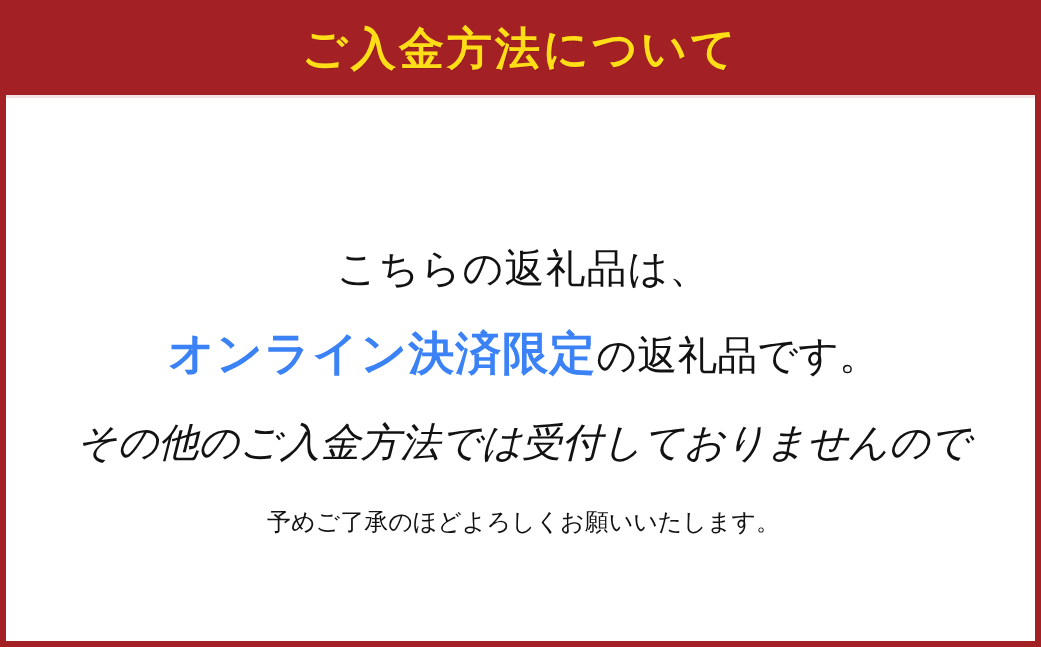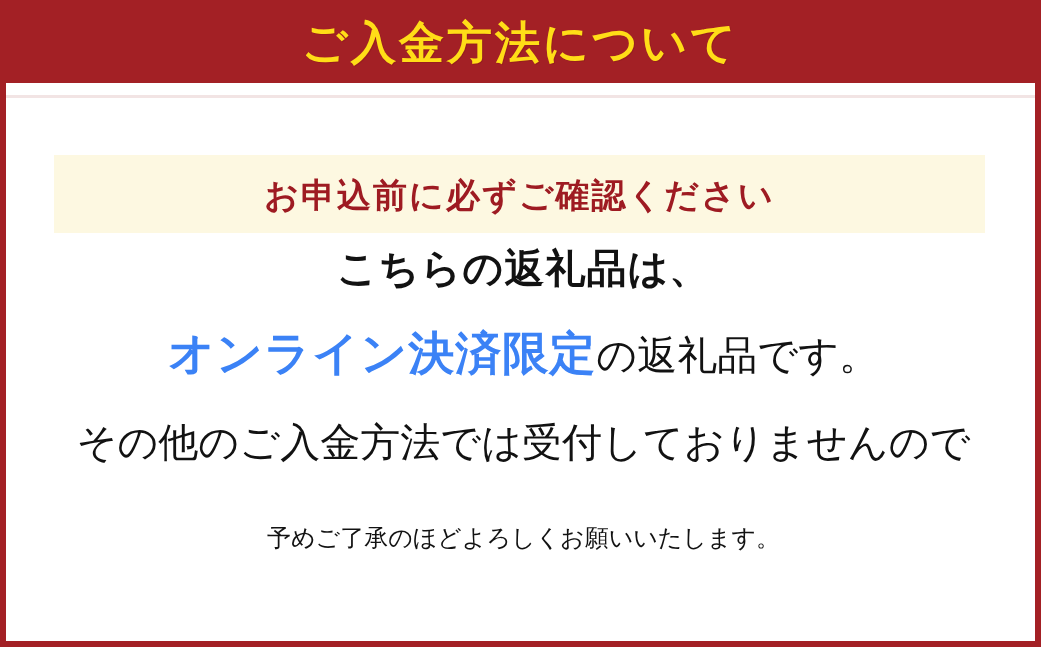--- a/index.html
+++ b/index.html
@@ -27,21 +27,21 @@
     border-top: 0;
     overflow: hidden;
   }
 
   
   .header-banner {
     position: absolute;
     top: 0;
     left: -6px;
     width: 1041px;
-    height: 83px;
+    height: 95px;
     background: #a32025;
     display: flex;
     align-items: center;
     justify-content: center;
     overflow: hidden;
   }
   .header-title {
     color: #ffdd17;
     font-size: 45px;
     font-weight: 700;
@@ -90,62 +90,60 @@
     width: 1023px;
     text-align: center;
   }
   .copy-line {
     color: #121212;
     white-space: nowrap;
     line-height: 1;
   }
   .copy-line-1 {
     font-size: 40px;
-    font-weight: 700;
+    font-weight: 400;
     letter-spacing: 1px;
     margin-bottom: 42px;
   }
   .copy-line-2 {
     font-size: 40px;
     font-weight: 400;
     letter-spacing: 0px;
     margin-bottom: 46px;
   }
   .emphasis-red {
     color: #3b82f6;
     font-size: 46px;
     font-weight: 700;
     letter-spacing: 1px;
   }
   .copy-line-3 {
     font-size: 40px;
     font-weight: 500;
     letter-spacing: 0px;
-    margin-bottom: 64px;
+    margin-bottom: 48px;
+    font-style: italic;
   }
   .copy-line-4 {
     font-size: 24px;
     font-weight: 500;
     letter-spacing: 0px;
     margin-bottom: 0;
   }
 </style>
 </head>
 <body>
 
 <div class="notice-card">
 
   <div class="header-banner">
     <div class="header-title">ご入金方法について</div>
   </div>
   <div class="header-underline"></div>
 
-  <div class="subtitle-band">
-    <div class="subtitle-text">お申込前に必ずご確認ください</div>
-  </div>
 
   <div class="body-copy">
 
     <div class="copy-line copy-line-1">こちらの返礼品は、</div>
 
     <div class="copy-line copy-line-2">
       <span class="emphasis-red">オンライン決済限定</span><span>の返礼品です。</span>
     </div>
 
     <div class="copy-line copy-line-3">その他のご入金方法では受付しておりませんので</div>

